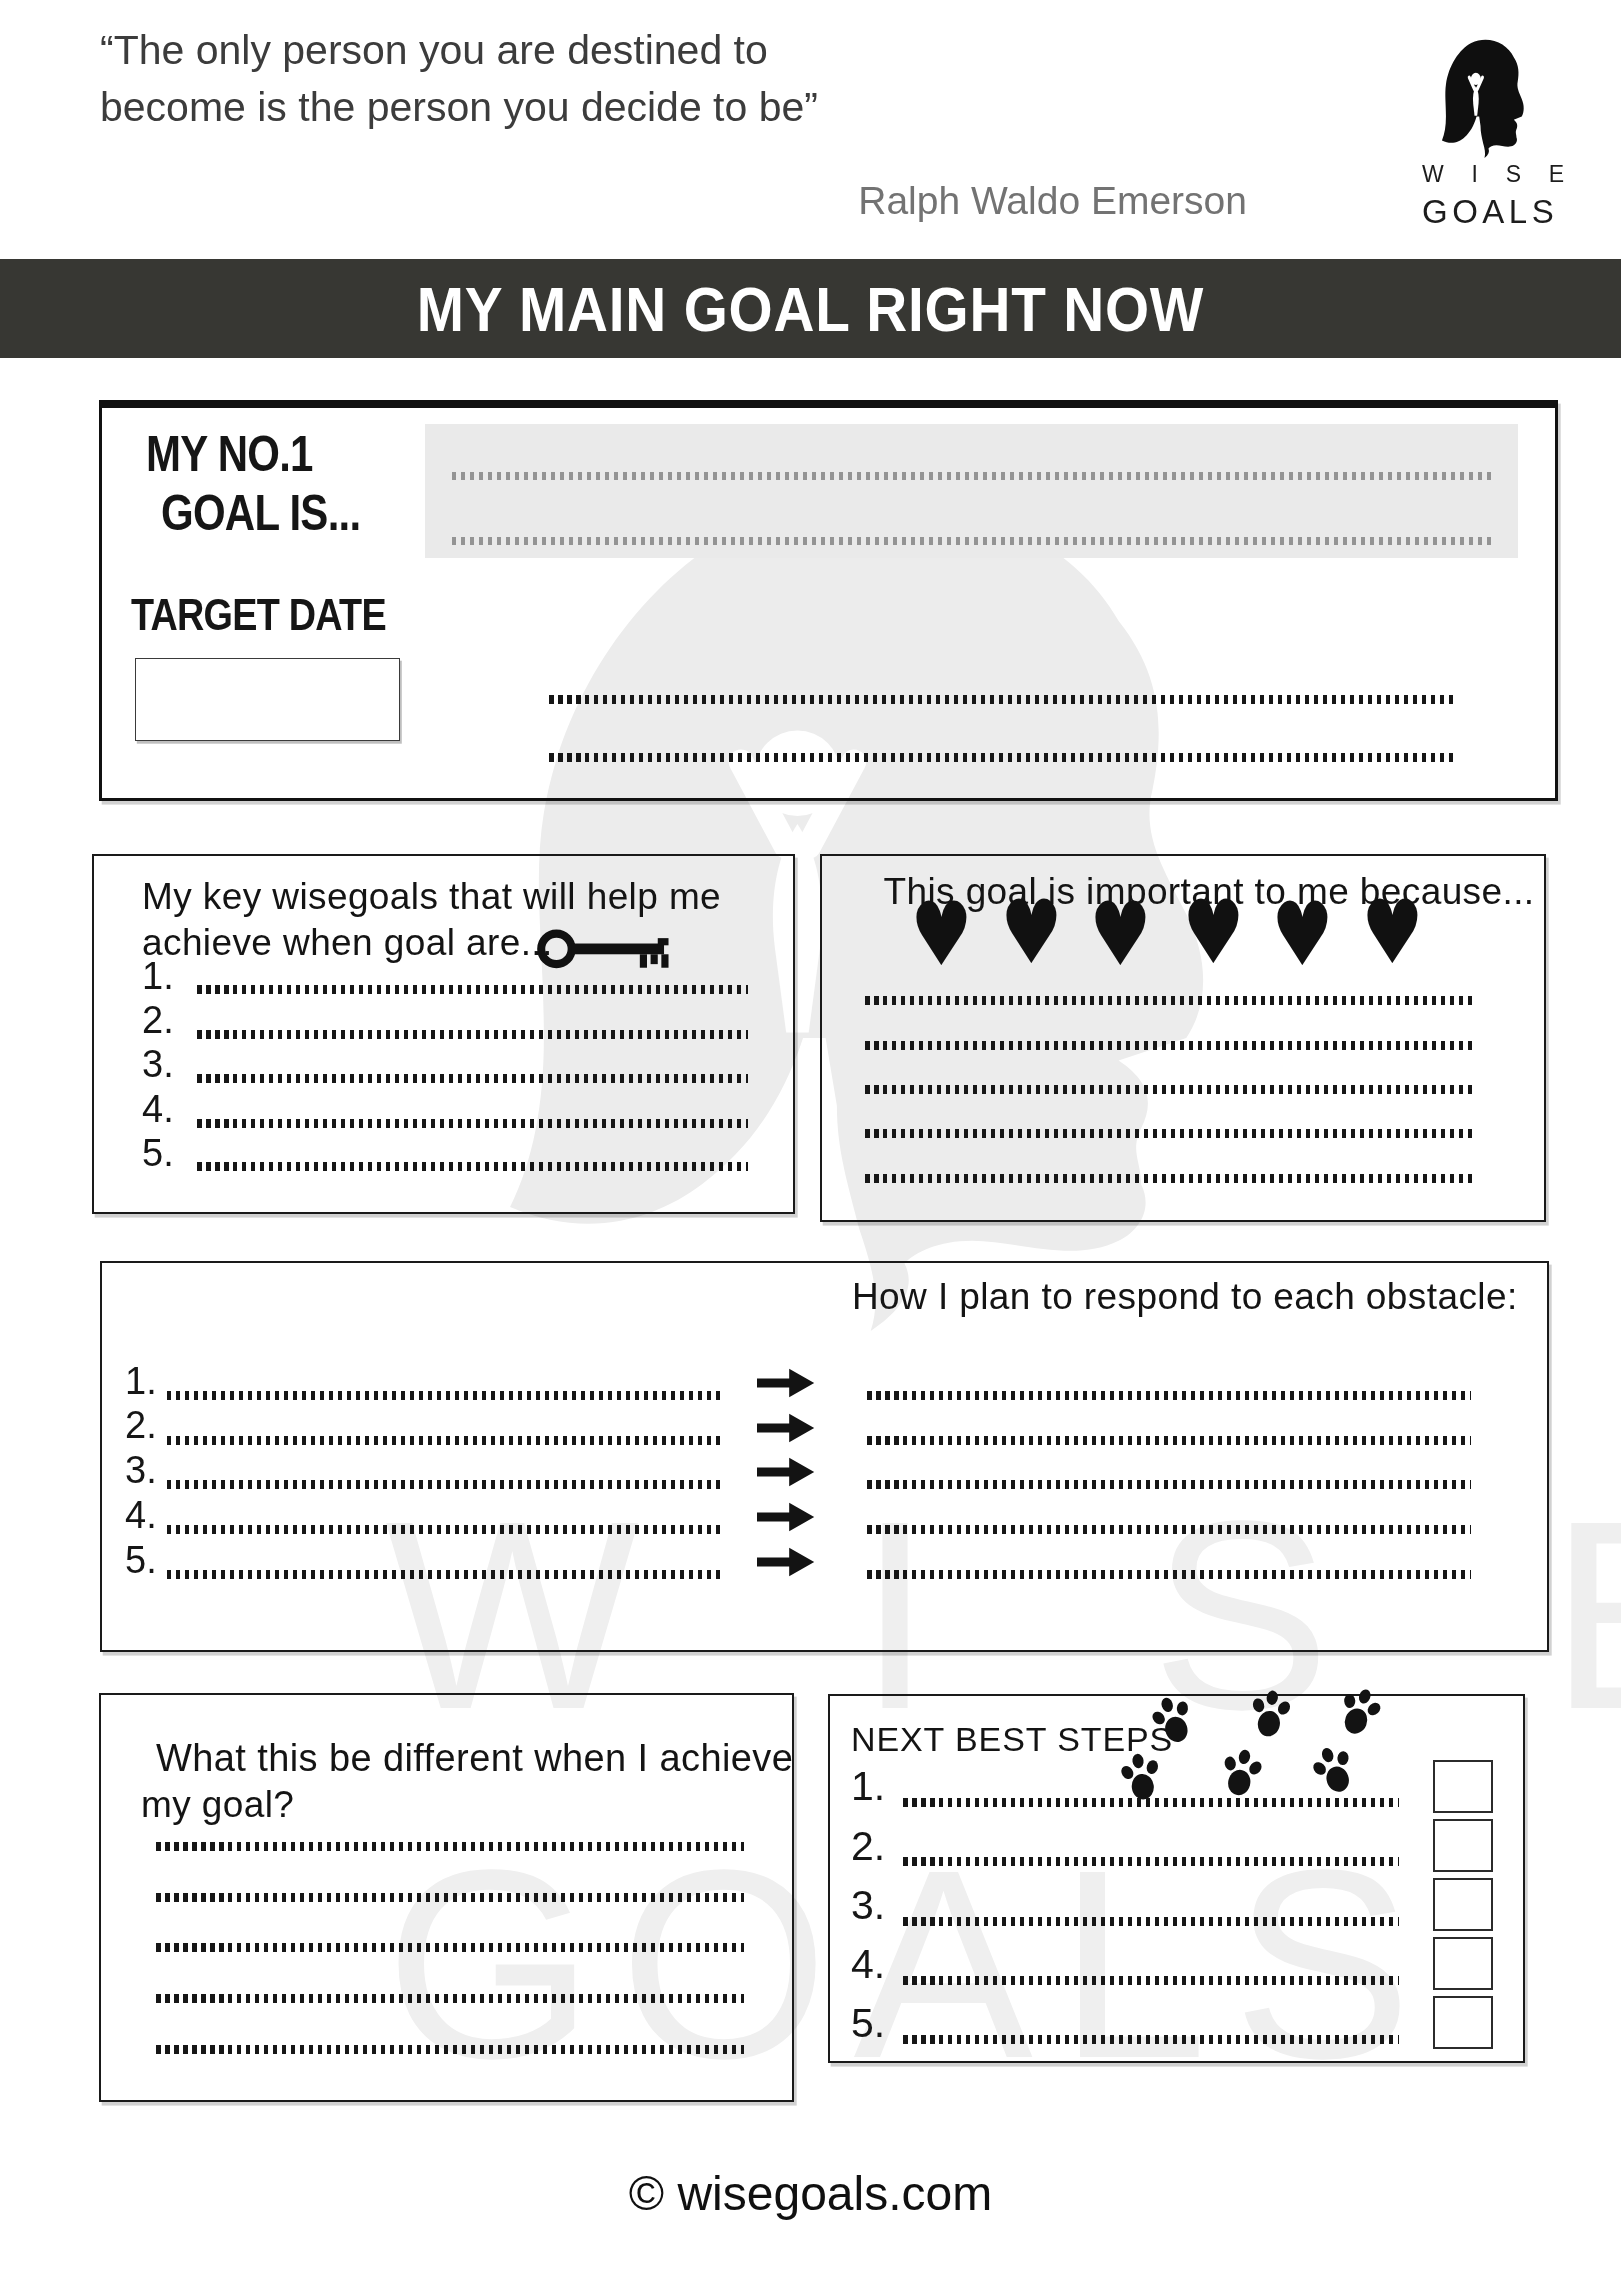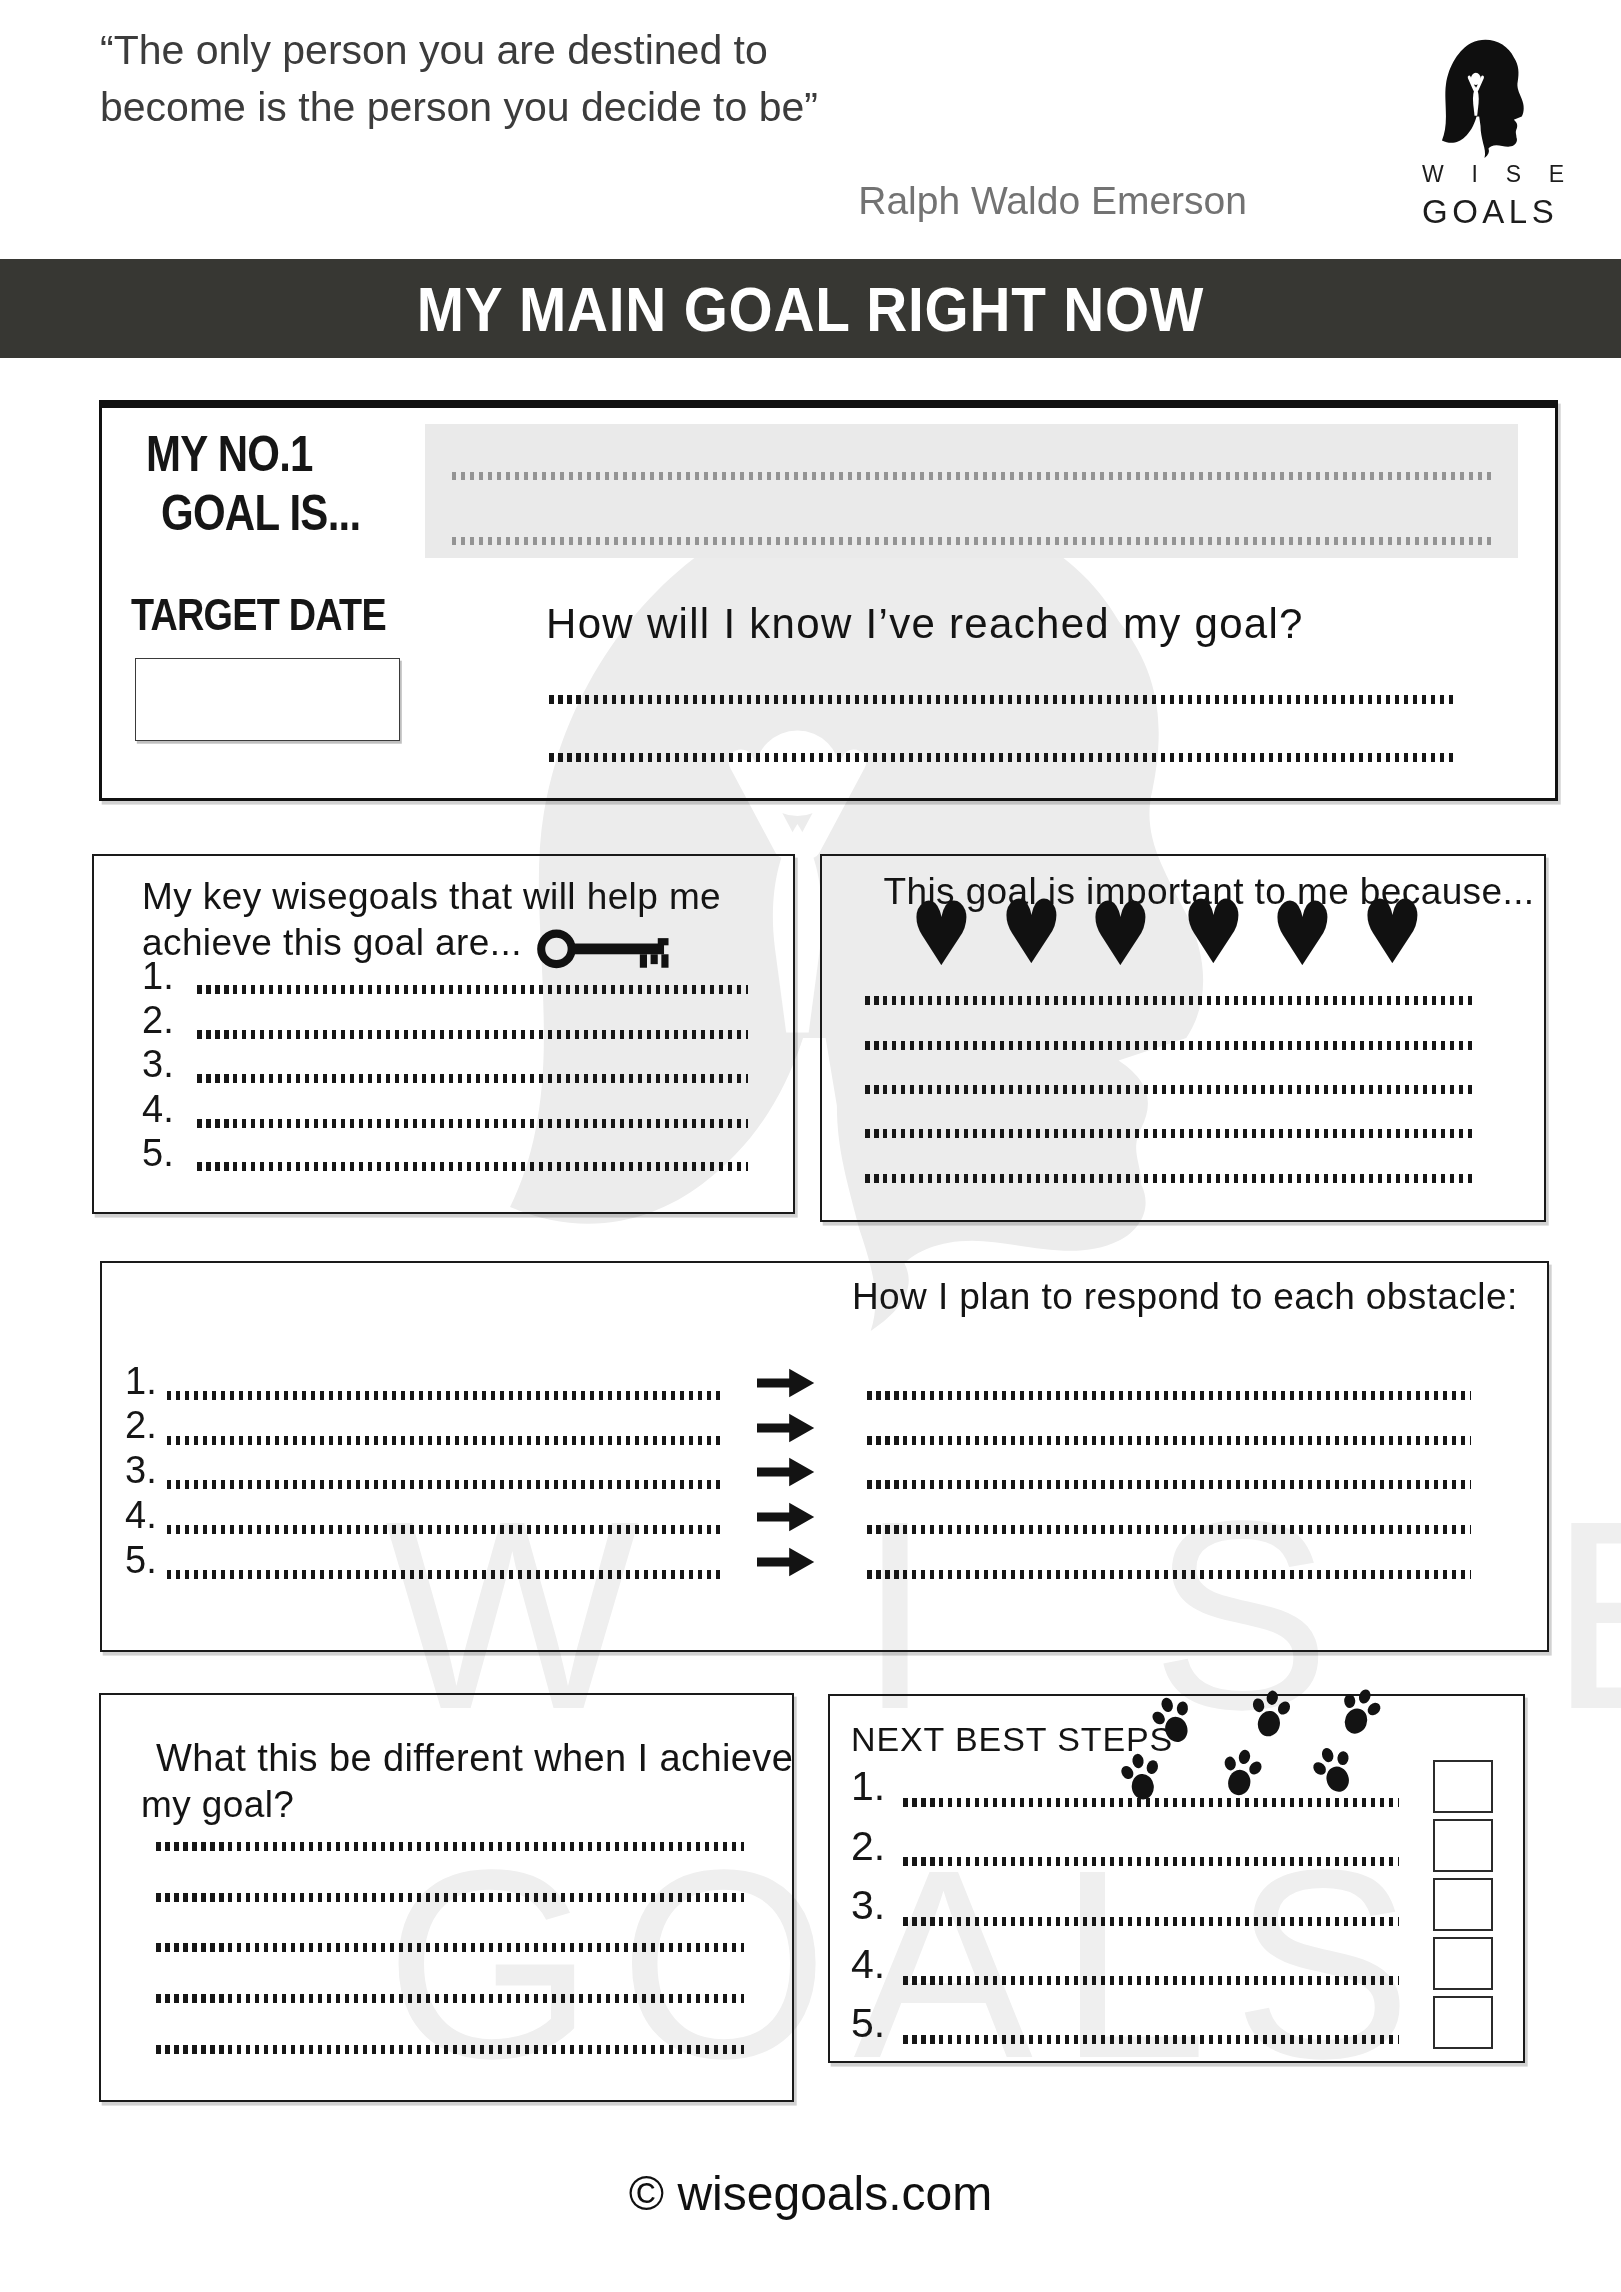--- a/index.html
+++ b/index.html
@@ -82,27 +82,26 @@
   </div>
   <div class="graybox" style="left:425px;top:424px;width:1093px;height:134px;"></div>
   <div class="dl gy" style="left:452px;top:472px;width:1042px;"></div>
   <div class="dl gy" style="left:452px;top:537px;width:1042px;"></div>
 
   <div class="ct" style="left:131px;top:589px;font-size:45px;font-weight:700;">
     <span class="cond">TARGET DATE</span>
   </div>
   <div class="datebox" style="left:135px;top:658px;width:263px;height:81px;"></div>
 
-  <div class="ct" style="left:546px;top:600px;font-size:42px;letter-spacing:1.3px;color:#141414;">How will I know I’ve reached my goal?</div>
   <div class="dl" style="left:549px;top:695px;width:905px;"></div>
   <div class="dl" style="left:549px;top:753px;width:905px;"></div>
 
   <div class="bx" style="left:92px;top:854px;width:699px;height:356px;"></div>
   <div class="ttl" style="left:142px;top:876px;">My key wisegoals that will help me</div>
-  <div class="ttl" style="left:142px;top:922px;">achieve this goal are...</div>
+  <div class="ttl" style="left:142px;top:922px;">achieve when goal are...</div>
   <svg class="ct" style="left:534px;top:922px;" width="148" height="52" viewBox="0 0 165 58">
     <circle cx="25" cy="30" r="17" fill="none" stroke="#111" stroke-width="9"></circle>
     <rect x="42" y="24" width="103" height="12" fill="#111"></rect>
     <rect x="118" y="36" width="8" height="15" fill="#111"></rect>
     <rect x="130" y="36" width="8" height="11" fill="#111"></rect>
     <rect x="142" y="36" width="8" height="15" fill="#111"></rect>
     <rect x="138" y="18" width="12" height="8" fill="#111"></rect>
   </svg>
   <div class="num" style="left:142px;top:955px;">1.</div>
   <div class="dl" style="left:197px;top:985px;width:551px;"></div>

